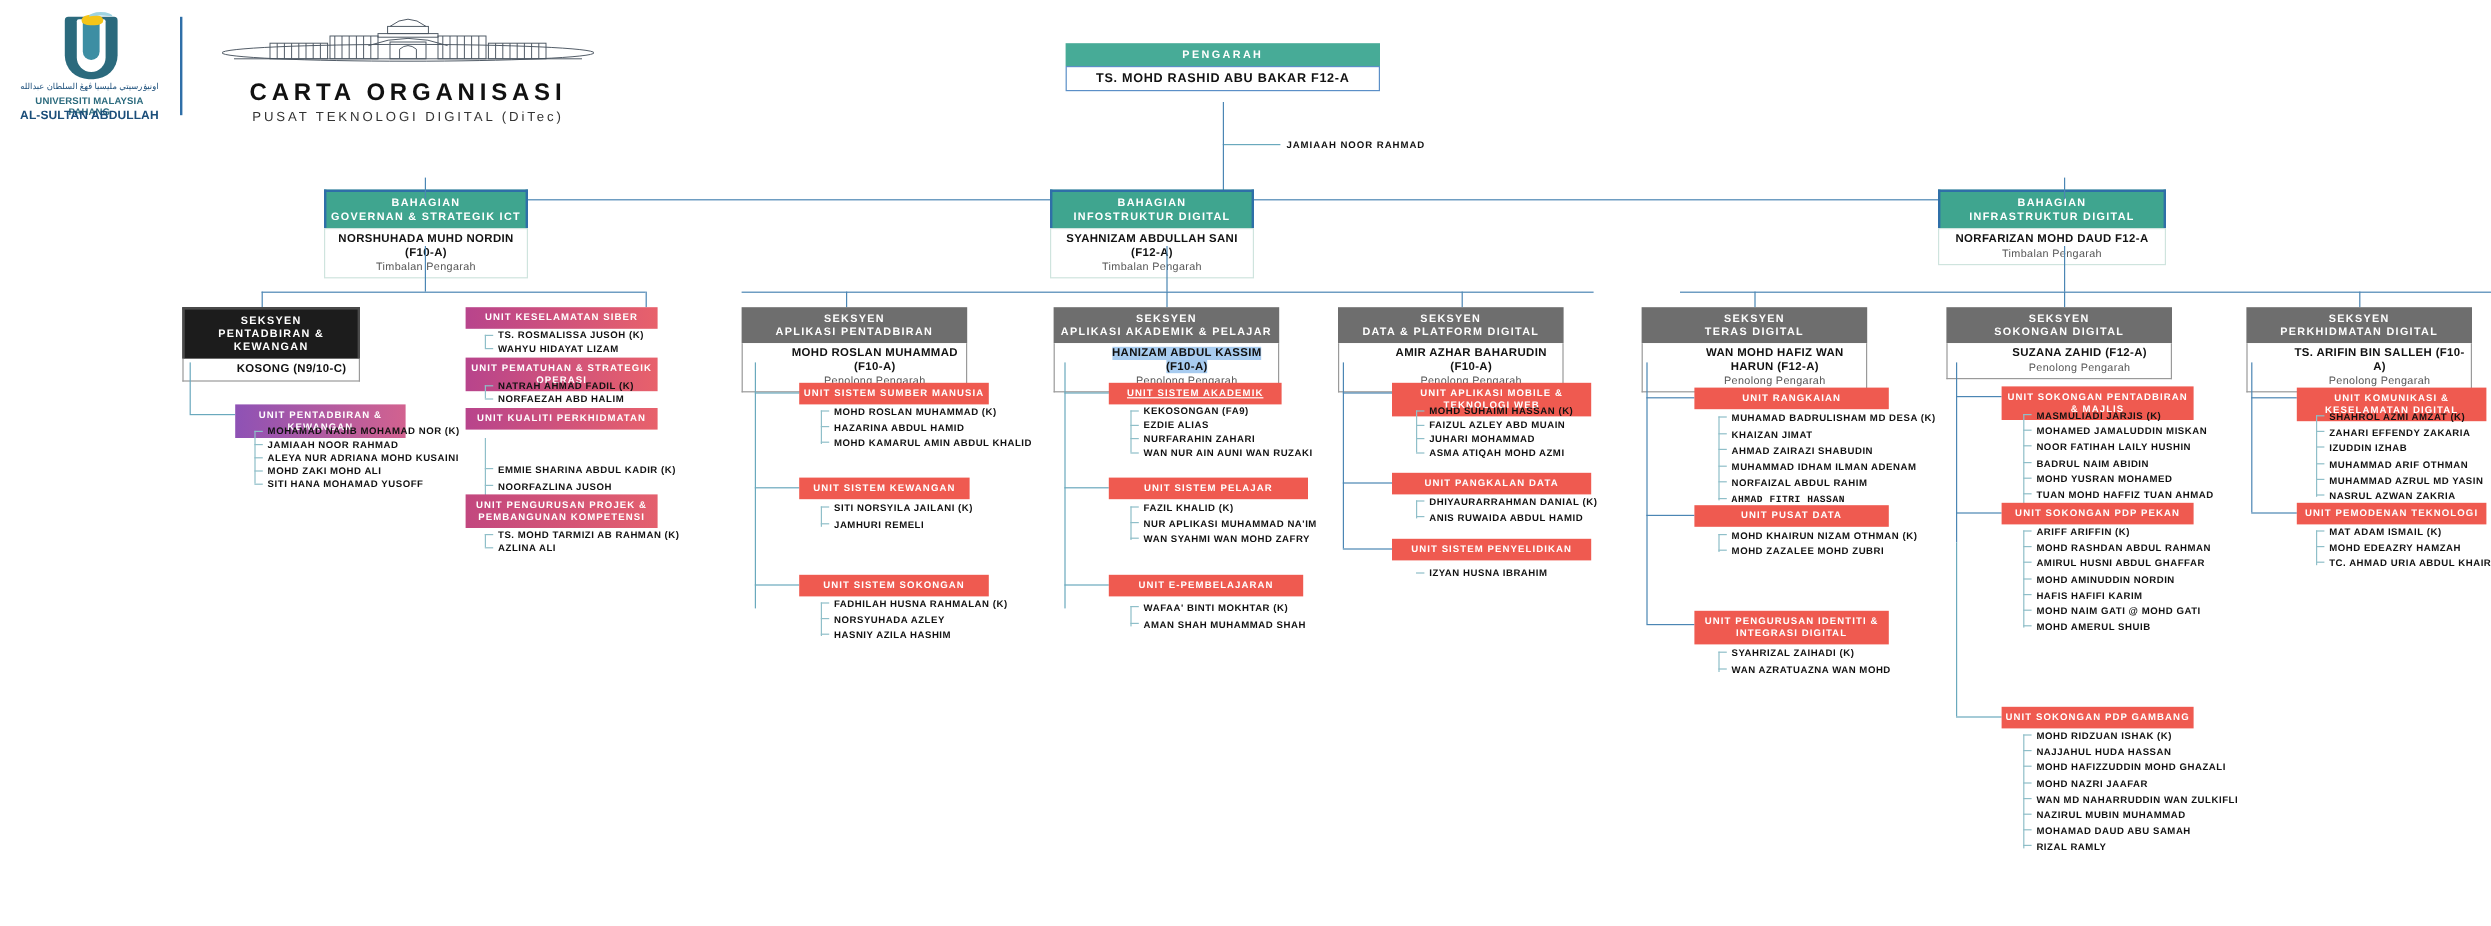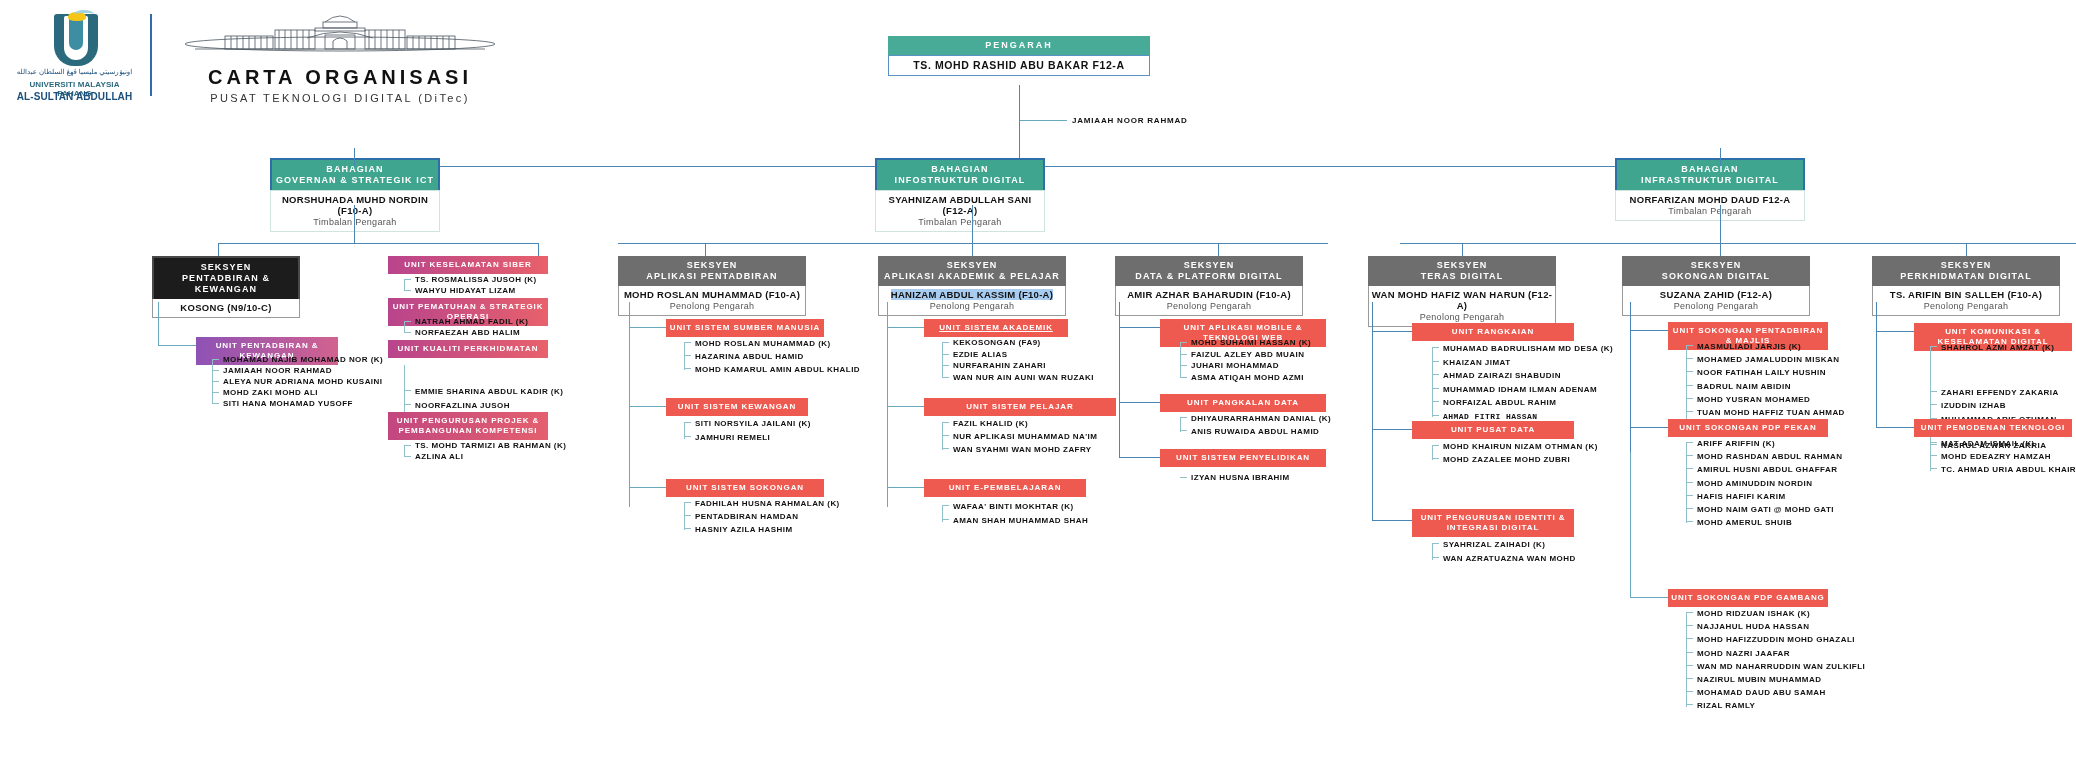--- a/index.html
+++ b/index.html
@@ -56,21 +56,21 @@
   #director .bh-body { border:1px solid #5b8fc7; }
   #director .bh-name { font-size:10.5px; letter-spacing:.6px; }
 
   
   .division .bh-title { background:#3fa58f; border:2px solid #2f6fa8; border-bottom:none; }
   .division .bh-body { border:1px solid #cfe4de; }
 
   
   .section .bh-title { background:#6e6e6e; }
   .section.dark .bh-title { background:#1c1c1c; border:2px solid #4a4a4a; border-bottom:none; }
-  .section .bh-body { border:1px solid #9a9a9a; border-top:none; }
+  .section .bh-body { border:1px solid #9a9a9a; border-top:none;padding-left:36px; }
 
   
   .unit {
     position:absolute; color:#ffffff; text-align:center;
     font-size:8px; font-weight:bold; letter-spacing:.9px; line-height:10px;
     padding:4px 3px; background:#ef5a50;
   }
   .unit.purple  { background:linear-gradient(90deg,#8e52b5 0%,#d2628f 100%); }
   .unit.magenta { background:linear-gradient(90deg,#b8448c 0%,#e8616b 100%); }
   .unit.magenta2{ background:linear-gradient(90deg,#c2477f 0%,#e4606e 100%); }
@@ -289,21 +289,21 @@
 <div class="ln h teal" style="left:629px; top:406px; width:37px;"></div>
 <div class="unit" style="left:666px; top:398px; width:142px;">UNIT SISTEM KEWANGAN</div>
 <div class="staff" style="left:684px; top:417px; line-height:14px;">
   <div class="staff-item" style="line-height:14px;">SITI NORSYILA JAILANI (K)</div>
   <div class="staff-item" style="line-height:14px;">JAMHURI REMELI</div>
 </div>
 <div class="ln h teal" style="left:629px; top:487px; width:37px;"></div>
 <div class="unit" style="left:666px; top:479px; width:158px;">UNIT SISTEM SOKONGAN</div>
 <div class="staff" style="left:684px; top:497px; line-height:13px;">
   <div class="staff-item" style="line-height:13px;">FADHILAH HUSNA RAHMALAN (K)</div>
-  <div class="staff-item" style="line-height:13px;">PENTADBIRAN HAMDAN</div>
+  <div class="staff-item" style="line-height:13px;">NORSYUHADA AZLEY</div>
   <div class="staff-item" style="line-height:13px;">HASNIY AZILA HASHIM</div>
 </div>
 
 <div class="ln v" style="left:972px; top:243px; height:13px;"></div>
 <div class="box section" style="left:878px; top:256px; width:188px;">
   <div class="bh-title">
     <span>SEKSYEN</span><br>
     <span>APLIKASI AKADEMIK &amp; PELAJAR</span>
   </div>
   <div class="bh-body">
@@ -314,21 +314,21 @@
 <div class="ln v teal" style="left:887px; top:302px; height:205px;"></div>
 <div class="ln h teal" style="left:887px; top:327px; width:37px;"></div>
 <div class="unit" style="left:924px; top:319px; width:144px;text-decoration:underline;">UNIT SISTEM  AKADEMIK</div>
 <div class="staff" style="left:942px; top:337px; line-height:11.5px;">
   <div class="staff-item" style="line-height:11.5px;">KEKOSONGAN (FA9)</div>
   <div class="staff-item" style="line-height:11.5px;">EZDIE ALIAS</div>
   <div class="staff-item" style="line-height:11.5px;">NURFARAHIN ZAHARI</div>
   <div class="staff-item" style="line-height:11.5px;">WAN NUR AIN AUNI WAN RUZAKI</div>
 </div>
 <div class="ln h teal" style="left:887px; top:406px; width:37px;"></div>
-<div class="unit" style="left:924px; top:398px; width:192px;">UNIT SISTEM  PELAJAR</div>
+<div class="unit" style="left:924px; top:398px; width:166px;">UNIT SISTEM  PELAJAR</div>
 <div class="staff" style="left:942px; top:417px; line-height:13px;">
   <div class="staff-item" style="line-height:13px;">FAZIL KHALID (K)</div>
   <div class="staff-item" style="line-height:13px;">NUR APLIKASI MUHAMMAD NA'IM</div>
   <div class="staff-item" style="line-height:13px;">WAN SYAHMI WAN MOHD ZAFRY</div>
 </div>
 <div class="ln h teal" style="left:887px; top:487px; width:37px;"></div>
 <div class="unit" style="left:924px; top:479px; width:162px;">UNIT E-PEMBELAJARAN</div>
 <div class="staff" style="left:942px; top:500px; line-height:14px;">
   <div class="staff-item" style="line-height:14px;">WAFAA' BINTI  MOKHTAR (K)</div>
   <div class="staff-item" style="line-height:14px;">AMAN SHAH MUHAMMAD SHAH</div>
@@ -458,21 +458,21 @@
   <div class="bh-body">
     <div class="bh-name">TS. ARIFIN BIN SALLEH (F10-A)</div>
     <div class="bh-role">Penolong Pengarah</div>
   </div>
 </div>
 <div class="ln v" style="left:1876px; top:302px; height:125px;"></div>
 <div class="ln h" style="left:1876px; top:331px; width:38px;"></div>
 <div class="unit" style="left:1914px; top:323px; width:158px;">UNIT KOMUNIKASI &amp; KESELAMATAN DIGITAL</div>
 <div class="staff" style="left:1930px; top:341px; line-height:13.2px;">
   <div class="staff-item" style="line-height:13.2px;">SHAHROL AZMI AMZAT (K)</div>
-  <div class="staff-item" style="line-height:13.2px;margin-top:32px;">ZAHARI EFFENDY ZAKARIA</div>
+  <div class="staff-item" style="line-height:13.2px;">ZAHARI EFFENDY ZAKARIA</div>
   <div class="staff-item" style="line-height:13.2px;">IZUDDIN IZHAB</div>
   <div class="staff-item" style="line-height:13.2px;">MUHAMMAD ARIF OTHMAN</div>
   <div class="staff-item" style="line-height:13.2px;">MUHAMMAD AZRUL MD YASIN</div>
   <div class="staff-item" style="line-height:13.2px;">NASRUL AZWAN  ZAKRIA</div>
 </div>
 <div class="ln h" style="left:1876px; top:427px; width:38px;"></div>
 <div class="unit" style="left:1914px; top:419px; width:158px;">UNIT PEMODENAN TEKNOLOGI</div>
 <div class="staff" style="left:1930px; top:437px; line-height:13.2px;">
   <div class="staff-item" style="line-height:13.2px;">MAT ADAM ISMAIL (K)</div>
   <div class="staff-item" style="line-height:13.2px;">MOHD EDEAZRY HAMZAH</div>

